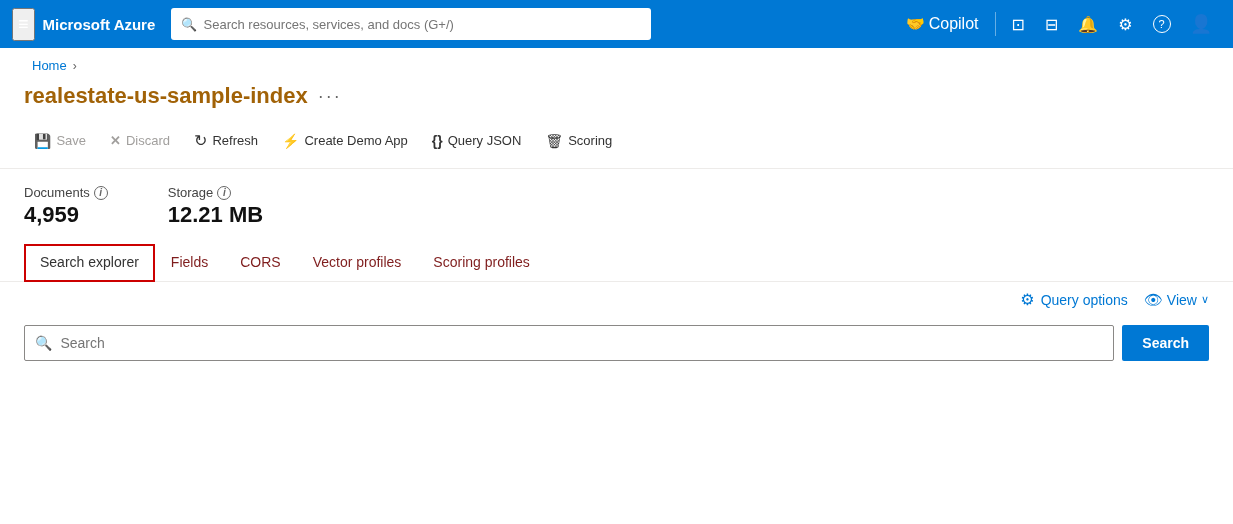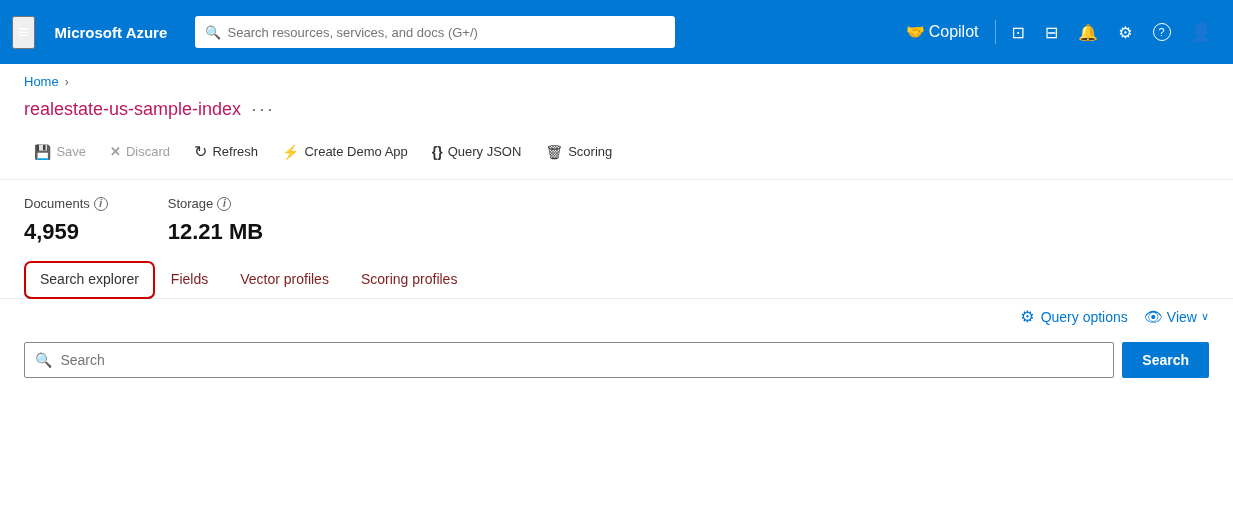--- a/index.html
+++ b/index.html
@@ -1,25 +1,25 @@
 <!DOCTYPE html>
 <html><head>
   <meta charset="utf-8">
   <style>
     * { box-sizing: border-box; margin: 0; padding: 0; }
     body { font-family: 'Segoe UI', Arial, sans-serif; font-size: 14px; background: #fff; color: #333; }
 
     
     .topbar {
       background: #0078d4;
-      height: 64px;
+      height: 48px;
       display: flex;
       align-items: center;
       padding: 0 12px;
-      gap: 20px;
+      gap: 8px;
     }
     .topbar-hamburger {
       color: #fff;
       font-size: 18px;
       cursor: pointer;
       padding: 4px;
     }
     .topbar-brand {
       color: #fff;
       font-weight: 700;
@@ -70,34 +70,34 @@
 
     
     .breadcrumb {
       padding: 10px 24px 4px;
       font-size: 13px;
       color: #0078d4;
       display: flex;
       align-items: center;
       gap: 6px;
     }
-    .breadcrumb-home { cursor: pointer; }
+    .breadcrumb-home { cursor: pointer; margin-left: 8px; }
     .breadcrumb-sep { color: #666; font-size: 12px; }
 
     
     .page-header {
       padding: 6px 24px 16px;
       display: flex;
       align-items: center;
       gap: 10px;
     }
     .page-title {
-      font-size: 18px;
-      font-weight: 400;
-      color: #be185d;
+      font-size: 22px;
+      font-weight: 700;
+      color: #a16207;
     }
     .page-title-dots {
       font-size: 18px;
       color: #666;
       cursor: pointer;
       letter-spacing: 2px;
     }
 
     
     .toolbar {
@@ -123,21 +123,21 @@
 
     
     .stats-row {
       padding: 16px 24px 8px;
       display: flex;
       gap: 60px;
       align-items: flex-end;
     }
     .stat-item {}
     .stat-label { font-size: 13px; color: #444; display: flex; align-items: center; gap: 4px; }
-    .stat-value { font-size: 22px; font-weight: 600; color: #111; margin-top: 8px; }
+    .stat-value { font-size: 22px; font-weight: 600; color: #111; margin-top: 2px; }
     .info-icon {
       width: 14px; height: 14px; border-radius: 50%; border: 1px solid #666;
       display: inline-flex; align-items: center; justify-content: center;
       font-size: 10px; color: #666; cursor: pointer; font-style: italic; font-weight: 700;
     }
 
     
     .tabs {
       padding: 0 24px;
       display: flex;
@@ -150,21 +150,20 @@
       color: #7f1d1d;
       cursor: pointer;
       border-bottom: 2px solid transparent;
       margin-bottom: -1px;
       white-space: nowrap;
     }
     .tab-item.active {
       color: #333;
       border-bottom: 2px solid #0078d4;
       font-weight: 500;
-      border-radius: 7px;
     }
     .tab-item.active-box {
       outline: 2px solid #cc0000;
       outline-offset: -2px;
     }
 
     
     .query-row {
       display: flex;
       justify-content: flex-end;
@@ -326,20 +325,23 @@
 </div>
 
 <div class="tabs">
   <div class="tab-item active active-box">
     <span>Search explorer</span>
   </div>
   <div class="tab-item">
     <span>Fields</span>
   </div>
   <div class="tab-item">
+    <span>CORS</span>
+  </div>
+  <div class="tab-item">
     <span>Vector profiles</span>
   </div>
   <div class="tab-item">
     <span>Scoring profiles</span>
   </div>
 </div>
 
 <div class="query-row">
   <button class="query-options-btn">
     <span style="font-size:16px;color:#0078d4;">⚙</span>

